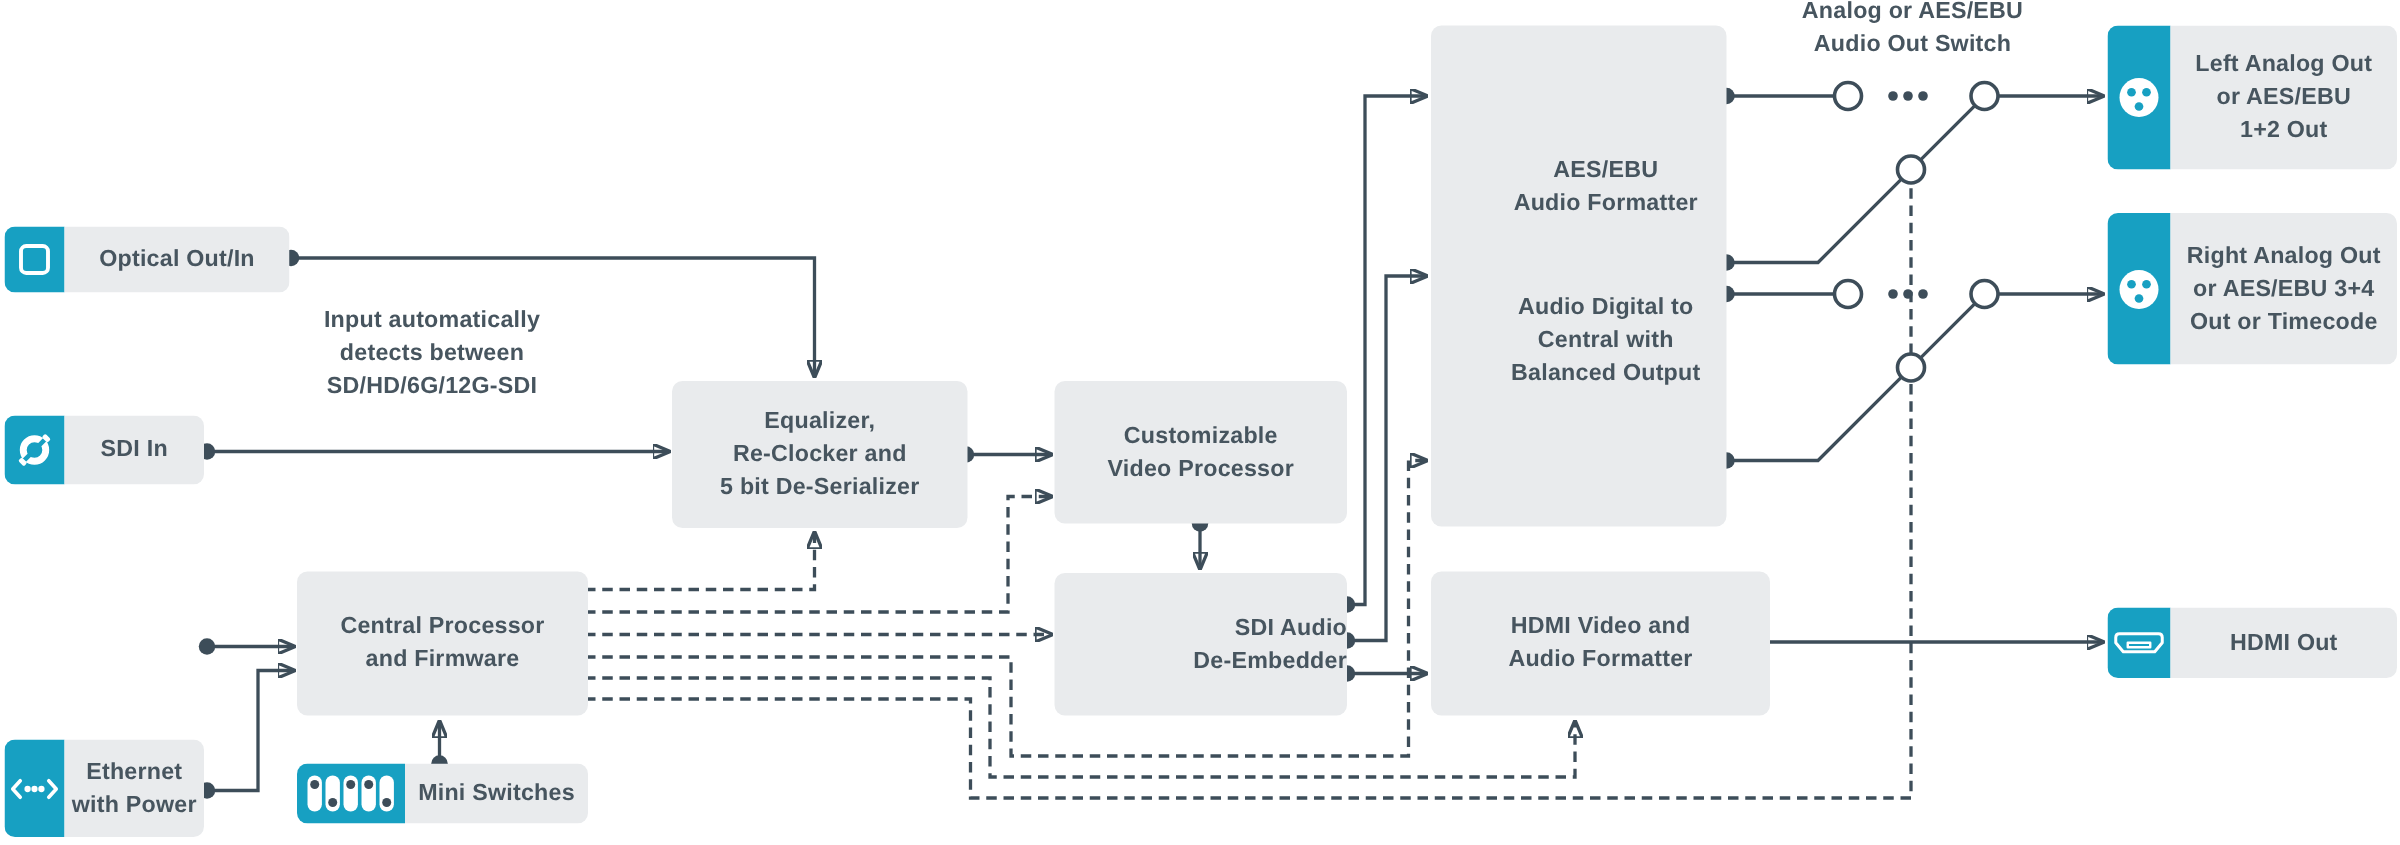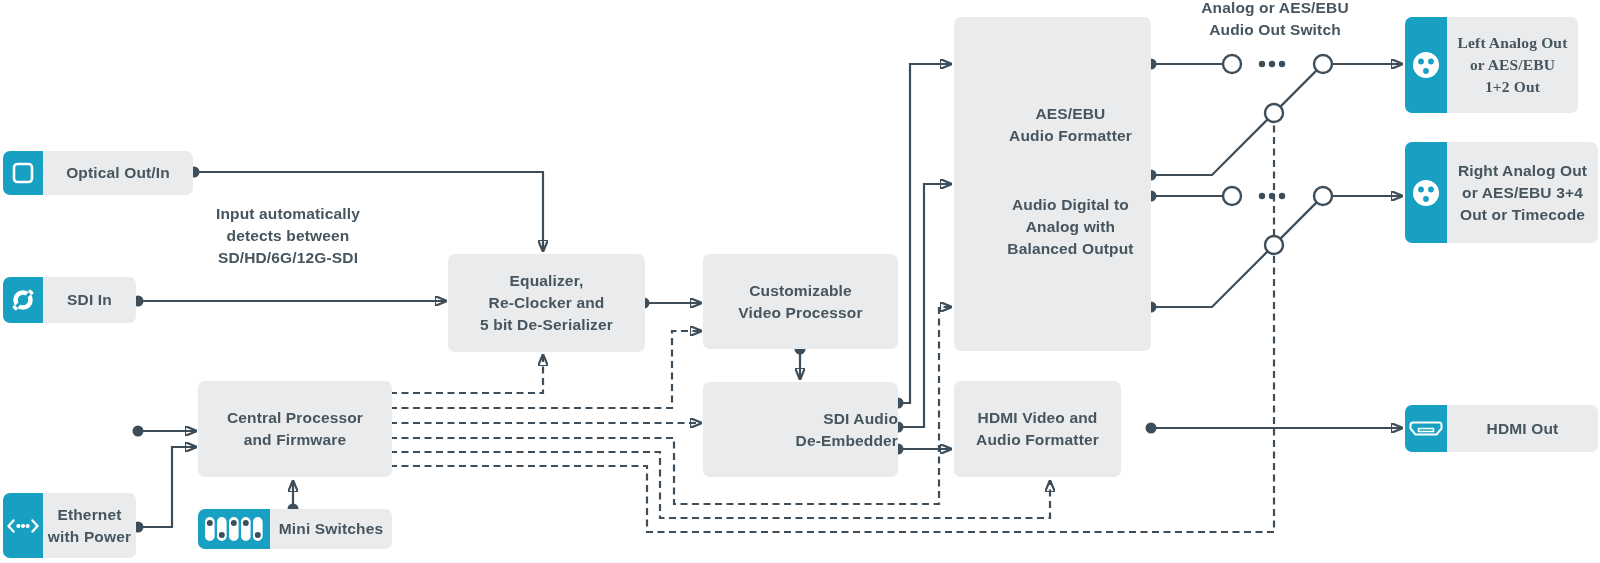--- a/index.html
+++ b/index.html
@@ -233,36 +233,36 @@
     <div class="txt ln">De-Embedder</div>
   </div>
 
   <div class="proc" style="left:954px;top:17px;width:197px;height:334px;">
     <div class="audio-inner" style="top:86px;">
       <div class="txt ln">AES/EBU</div>
       <div class="txt ln">Audio Formatter</div>
     </div>
     <div class="audio-inner" style="top:177px;">
       <div class="txt ln">Audio Digital to</div>
-      <div class="txt ln">Analog with</div>
+      <div class="txt ln">Central with</div>
       <div class="txt ln">Balanced Output</div>
     </div>
   </div>
 
-  <div class="proc" style="left:954px;top:381px;width:167px;height:96px;">
+  <div class="proc" style="left:954px;top:381px;width:226px;height:96px;">
     <div class="txt ln">HDMI Video and</div>
     <div class="txt ln">Audio Formatter</div>
   </div>
 
   <div class="note txt" style="left:1155px;top:-3px;width:240px;">
     <div class="ln">Analog or AES/EBU</div>
     <div class="ln">Audio Out Switch</div>
   </div>
 
-  <div class="io" style="left:1405px;top:17px;width:173px;height:96px;font-family:Liberation Serif, serif;">
+  <div class="io" style="left:1405px;top:17px;width:193px;height:96px;">
     <div class="io-teal" style="width:42px;">
       <svg width="30" height="30" viewBox="-15 -15 30 30">
         <circle r="13" fill="#fff"></circle>
         <circle cx="-5" cy="-3.5" r="2.9" fill="#17a0c2"></circle>
           <circle cx="5" cy="-3.5" r="2.9" fill="#17a0c2"></circle>
           <circle cx="0" cy="6" r="2.9" fill="#17a0c2"></circle>
       </svg>
     </div>
     <div class="io-grey">
       <div class="txt ln">Left Analog Out</div>

